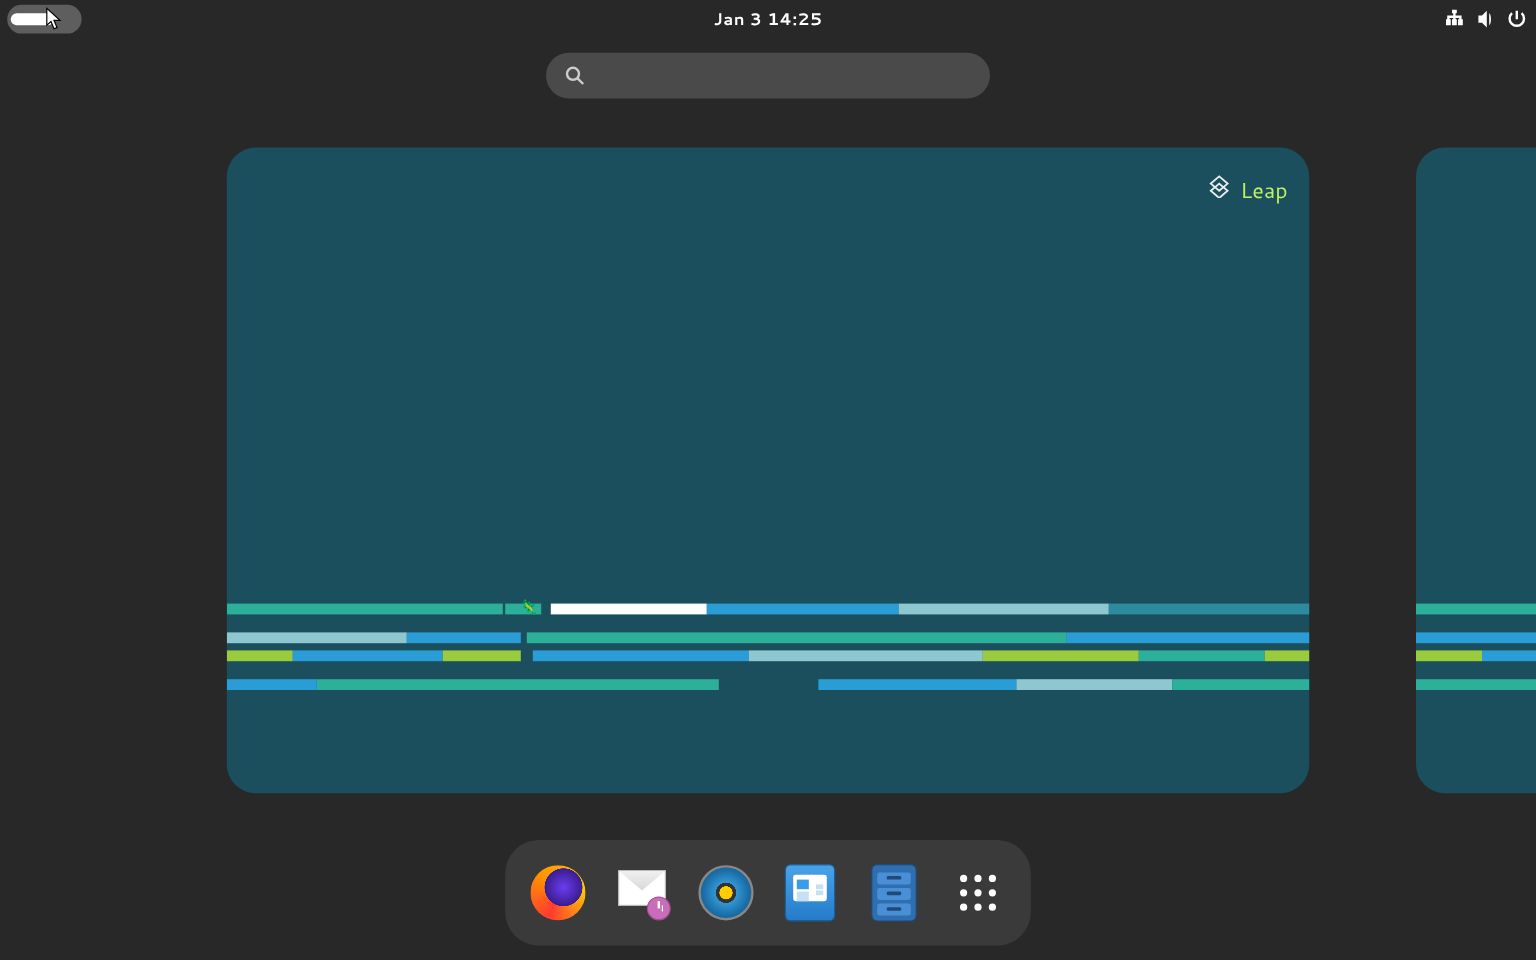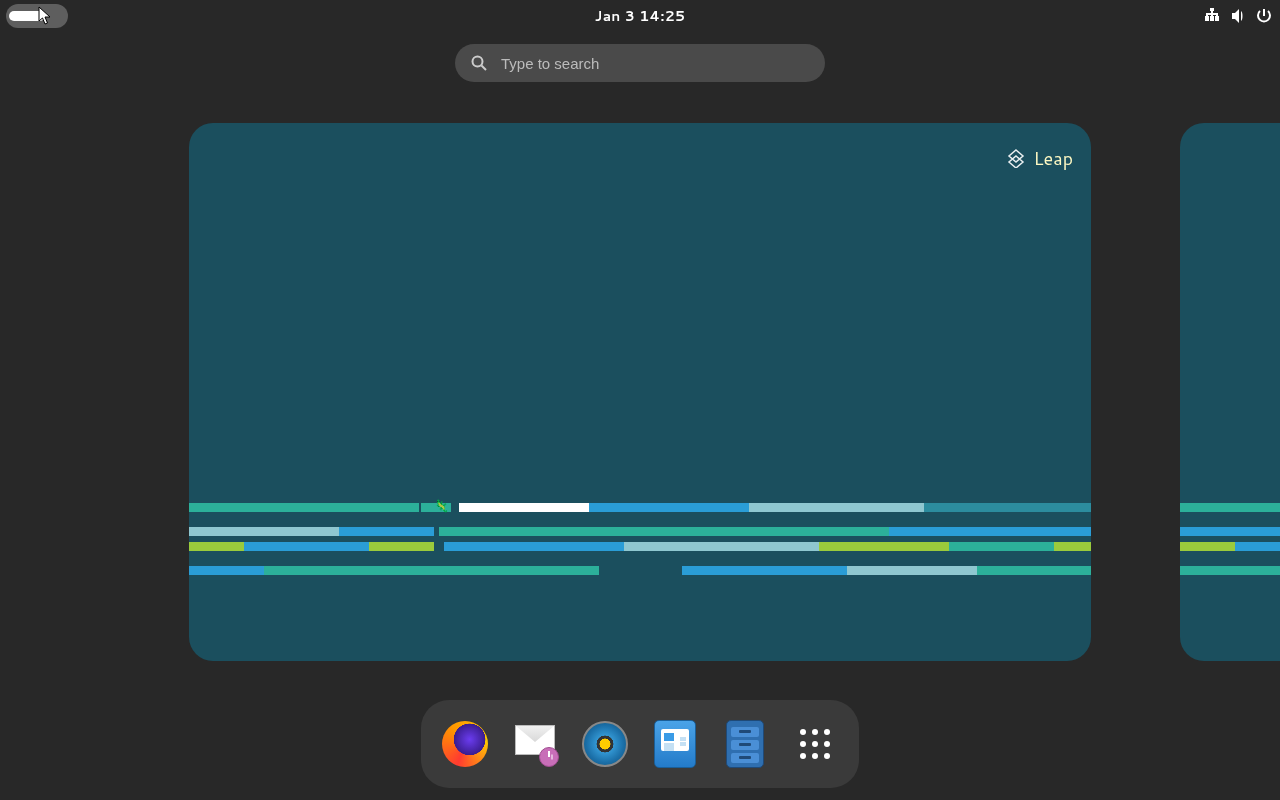--- a/index.html
+++ b/index.html
@@ -146,23 +146,23 @@
     
     .workspace-next {
       left: 1180px;
     }
     
     .workspace-label {
       position: absolute;
       top: 22px;
       right: 18px;
       display: flex;
-      align-items: center;
+      align-items: flex-start;
       gap: 8px;
-      color: #fef9c3;
+      color: #bef264;
       font-size: 18px;
       font-weight: 400;
     }
     
     .leap-icon {
       width: 20px;
       height: 20px;
     }
     
     
@@ -376,21 +376,20 @@
         <path d="M4 3a6 6 0 1 0 8 0" fill="none" stroke="#fff" stroke-width="2"></path>
       </svg>
   </div>
 </div>
 
 <div class="search-container">
   <svg viewBox="0 0 16 16">
       <circle cx="6.5" cy="6.5" r="5" fill="none" stroke="#ccc" stroke-width="2"></circle>
       <line x1="10.5" y1="10.5" x2="15" y2="15" stroke="#ccc" stroke-width="2"></line>
     </svg>
-  <input type="text" class="search-input" placeholder="Type to search" style="">
 </div>
 
 <div class="workspaces">
   <div class="workspace workspace-main">
     <div class="workspace-label">
       <svg class="leap-icon" viewBox="0 0 20 20">
           <path d="M10 2 L17 8 L10 14 L3 8 Z M10 8 L17 14 L10 20 L3 14 Z" fill="none" stroke="#fff" stroke-width="1.5" opacity="0.9"></path>
         </svg>
       <span>Leap</span>
     </div>

